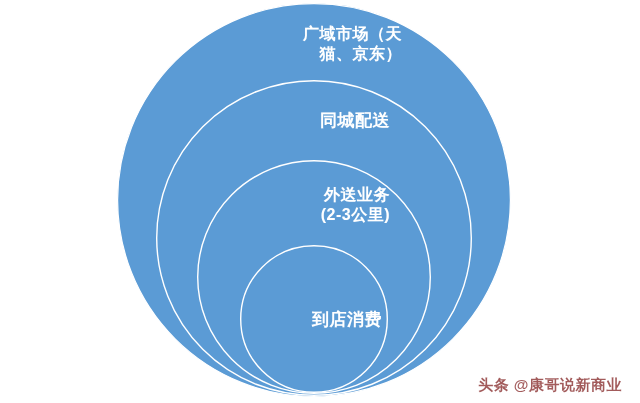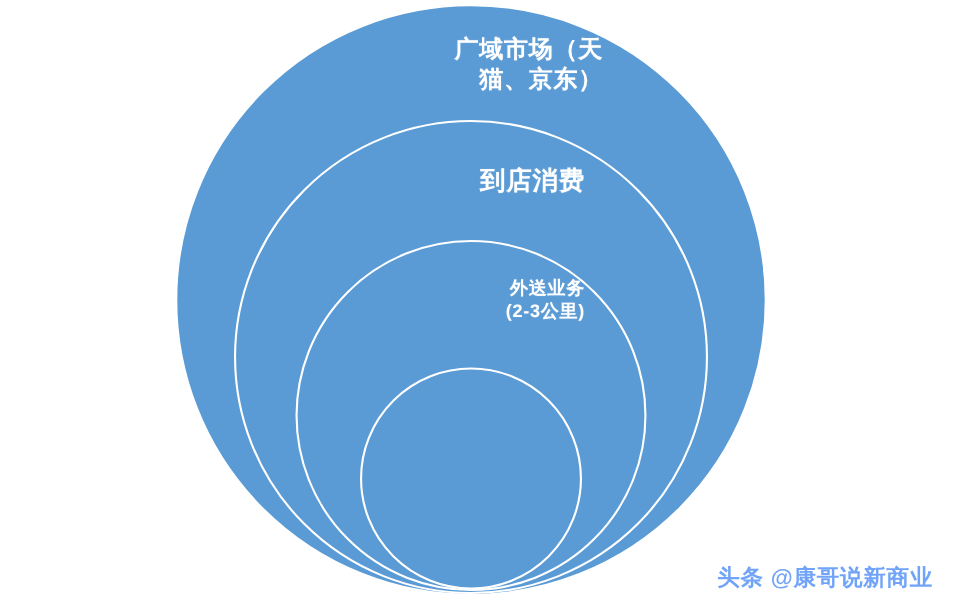--- a/index.html
+++ b/index.html
@@ -46,21 +46,21 @@
   #label-ring-2 {
     left: 244px;
     top: 110px;
     width: 146px;
     font-size: 17px;
   }
   #label-ring-3 {
     left: 244px;
     top: 185px;
     width: 146px;
-    font-size: 12px;
+    font-size: 16px;
   }
   #label-ring-4 {
     left: 252px;
     top: 309px;
     width: 130px;
     font-size: 17px;
   }
   #watermark {
     position: absolute;
     right: 18px;
@@ -81,21 +81,22 @@
   <svg id="diagram-svg" viewBox="0 0 640 403" xmlns="http://www.w3.org/2000/svg">
     <circle id="circle-ring-1" cx="314" cy="200" r="196.4" fill="#5B9BD5" stroke="#ffffff" stroke-width="1.2"></circle>
     <circle id="circle-ring-2" cx="314" cy="238" r="157.3" fill="#5B9BD5" stroke="#ffffff" stroke-width="1.4"></circle>
     <circle id="circle-ring-3" cx="314" cy="277" r="116.3" fill="#5B9BD5" stroke="#ffffff" stroke-width="1.4"></circle>
     <circle id="circle-ring-4" cx="314" cy="319" r="73.3" fill="#5B9BD5" stroke="#ffffff" stroke-width="1.4"></circle>
   </svg>
 
   <div class="ring-label" id="label-ring-1">广域市场（天
 猫、京东）</div>
 
-  <div class="ring-label" id="label-ring-2">到店消费</div>
+  <div class="ring-label" id="label-ring-2">同城配送</div>
 
   <div class="ring-label" id="label-ring-3">外送业务
 (2-3公里)</div>
 
+  <div class="ring-label" id="label-ring-4">到店消费</div>
 
-  <div id="watermark" style="color: #3b82f6;">头条 @康哥说新商业</div>
+  <div id="watermark" style="color: #7f1d1d;">头条 @康哥说新商业</div>
 
 </div>
 
 </body></html>

